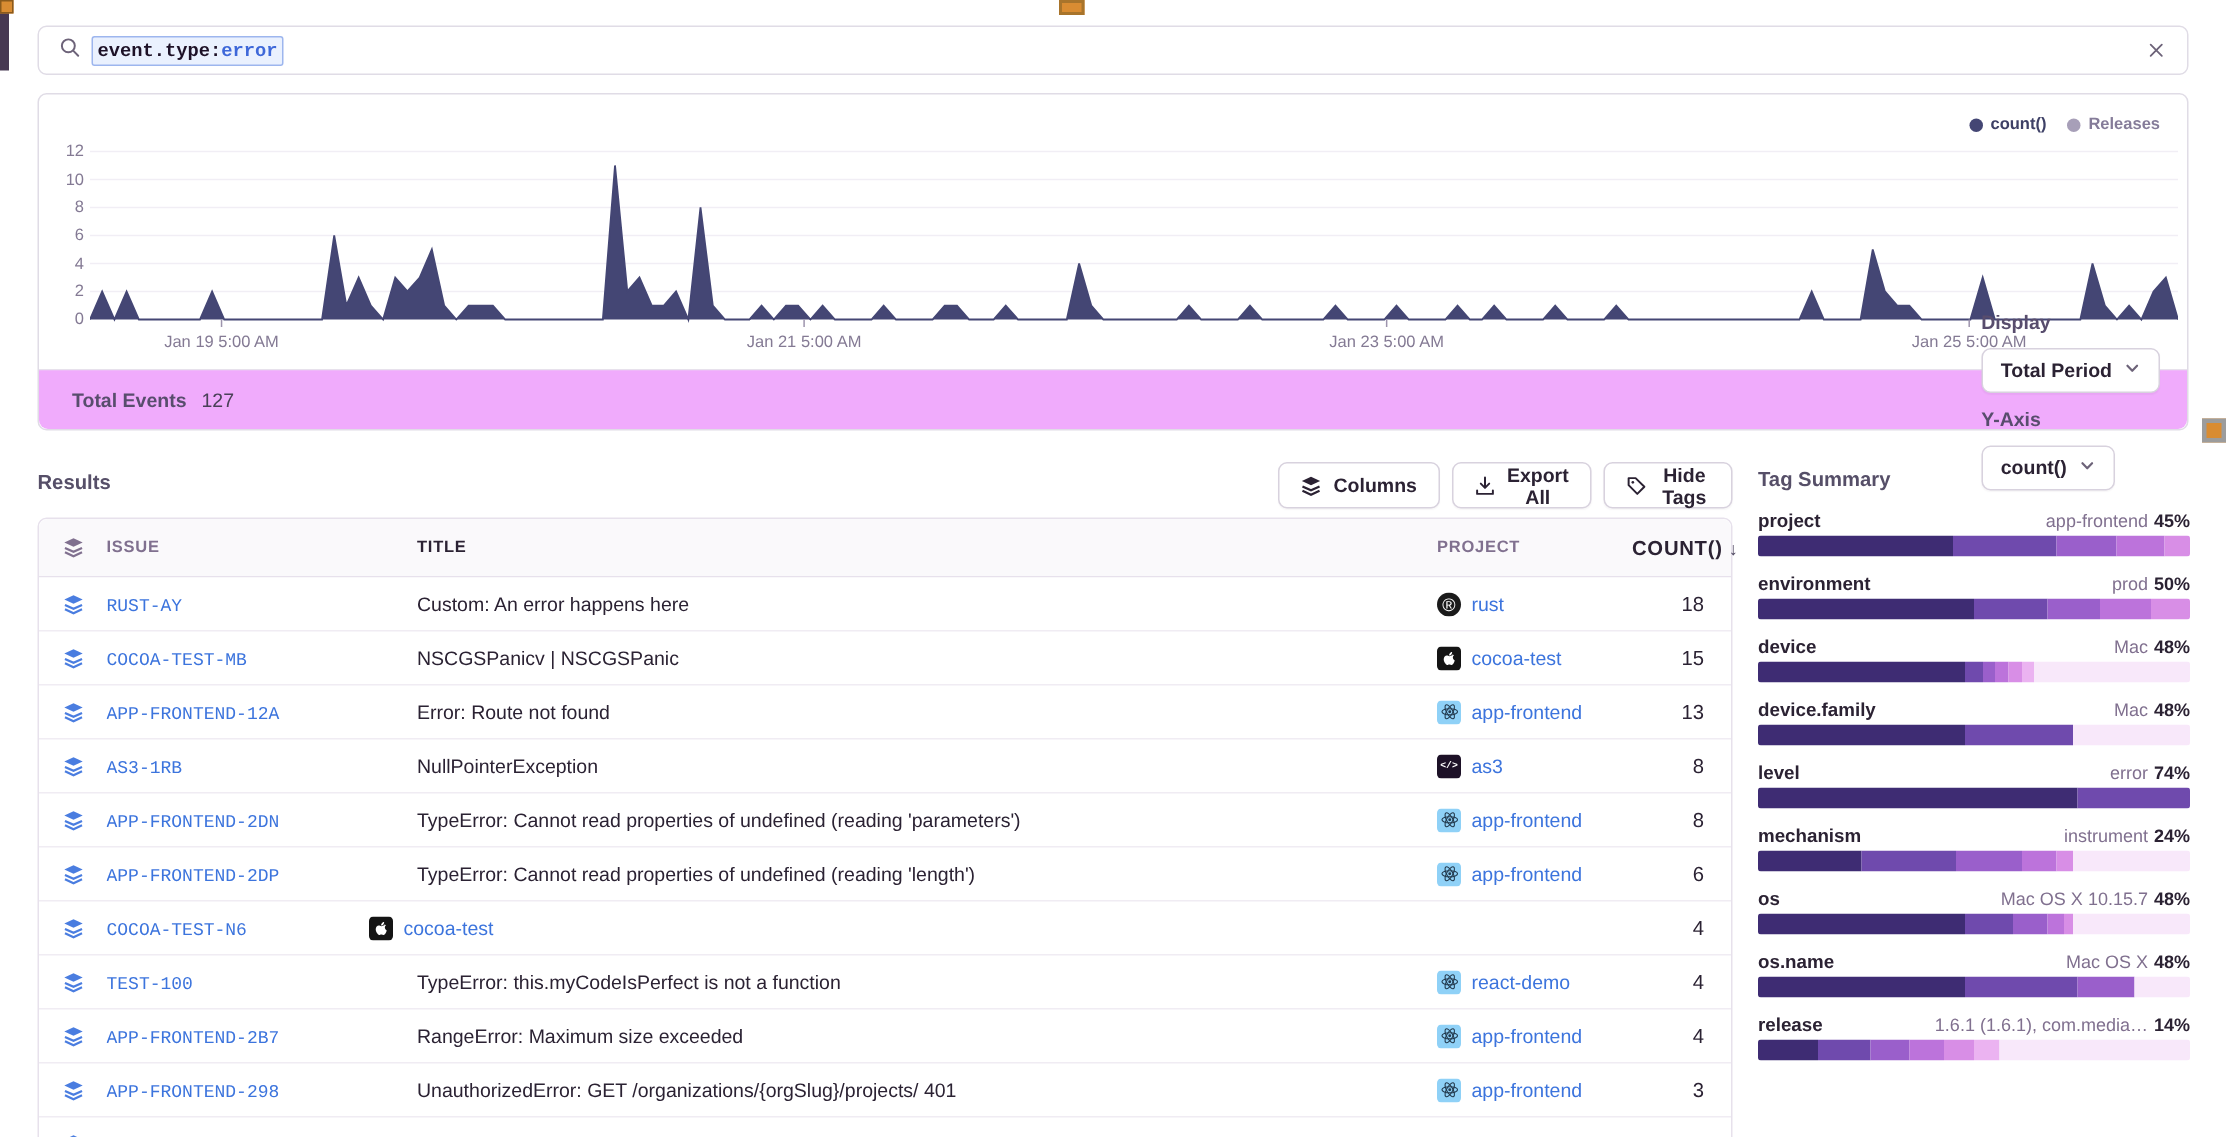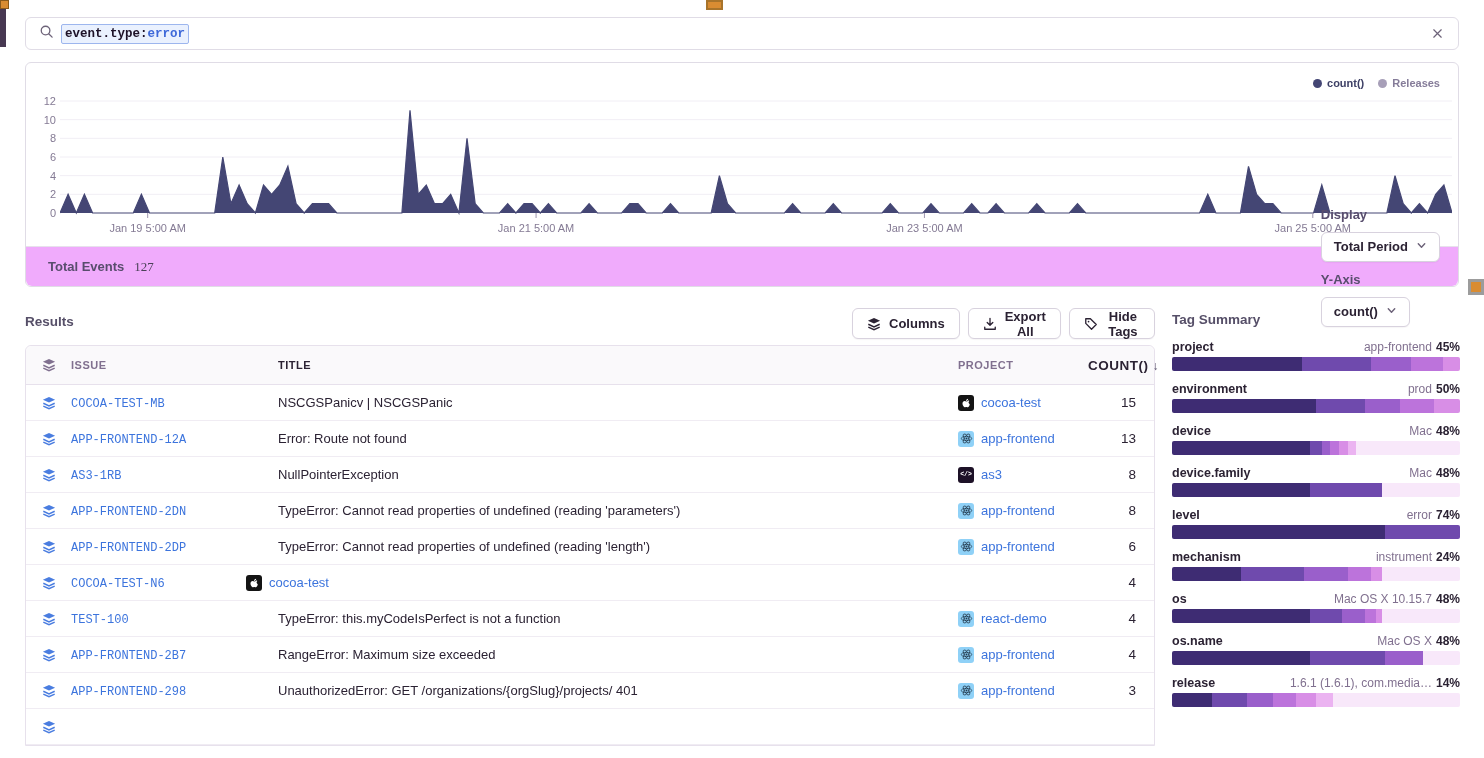--- a/index.html
+++ b/index.html
@@ -28,21 +28,21 @@
   #legend { position:absolute; top:14px; right:18px; display:flex; gap:14px; font-size:11px; }
   .legend-item { display:flex; align-items:center; gap:5px; font-weight:bold; }
   .legend-dot { width:9px; height:9px; border-radius:50%; }
   #plot-area { position:absolute; left:34px; top:30px; width:1392px; height:125px; }
   .ylabel { position:absolute; width:24px; text-align:right; font-size:11px; color:#847A94; }
   .xlabel { position:absolute; transform:translateX(-50%); font-size:11px; color:#847A94; white-space:nowrap; }
   #chart-footer { position:absolute; left:0; right:0; bottom:0; height:40px;
     border-top:1px solid #E7E1EC; background:#f0abfc; border-radius:0 0 6px 6px;
     display:flex; align-items:center; padding:0 18px 0 22px; }
   .footer-label { font-size:13px; font-weight:bold; color:#584D6D; }
-  #total-events-value { font-size:13px; color:#4A4158; margin-left:10px;font-family:Liberation Serif, serif; }
+  #total-events-value { font-size:13px; color:#4A4158; margin-left:10px; }
   #chart-footer .right { margin-left:auto; display:flex; align-items:flex-start; gap:10px;flex-direction:column; }
   .dd-button { display:inline-flex; align-items:center; gap:8px; height:30px; padding:0 12px;
     background:#fff; border:1px solid #D8D2DE; border-radius:6px; font-size:13px;
     font-weight:bold; color:#2B2233; cursor:pointer; box-shadow:0 1px 1px rgba(40,30,60,.04); }
 
   
   #results-heading { position:absolute; left:25px; top:314px; font-size:13.5px; font-weight:bold; color:#564F68;text-align:center; }
   #toolbar { position:absolute; top:308px; left:852px; width:303px; display:flex; gap:8px; justify-content:flex-end; }
   .toolbar-btn { display:inline-flex; align-items:center; gap:8px; height:31px; padding:0 14px;
     background:#fff; border:1px solid #D8D2DE; border-radius:6px; font-size:13px;
@@ -205,20 +205,36 @@
   </div>
   <div id="table-body">
       <div class="trow">
         <span class="col-icon">
           <svg viewBox="0 0 16 16" width="14" height="14">
             <path d="M8 1 L15 4.2 8 7.4 1 4.2 Z" fill="#4A7DE0"></path>
             <path d="M1.5 8.3 L8 11.3 14.5 8.3" fill="none" stroke="#4A7DE0" stroke-width="1.7"></path>
             <path d="M1.5 11.6 L8 14.6 14.5 11.6" fill="none" stroke="#4A7DE0" stroke-width="1.7"></path>
           </svg>
         </span>
+        <span class="col-issue"><a class="issue-link">RUST-AY</a></span>
+        <span class="col-title">Custom: An error happens here</span>
+        <span class="col-project">
+          <span class="badge badge-rust">®</span>
+          <a class="project-link">rust</a>
+        </span>
+        <span class="col-count">18</span>
+      </div>
+      <div class="trow">
+        <span class="col-icon">
+          <svg viewBox="0 0 16 16" width="14" height="14">
+            <path d="M8 1 L15 4.2 8 7.4 1 4.2 Z" fill="#4A7DE0"></path>
+            <path d="M1.5 8.3 L8 11.3 14.5 8.3" fill="none" stroke="#4A7DE0" stroke-width="1.7"></path>
+            <path d="M1.5 11.6 L8 14.6 14.5 11.6" fill="none" stroke="#4A7DE0" stroke-width="1.7"></path>
+          </svg>
+        </span>
         <span class="col-issue"><a class="issue-link">COCOA-TEST-MB</a></span>
         <span class="col-title">NSCGSPanicv | NSCGSPanic</span>
         <span class="col-project">
           <span class="badge badge-apple">
             <svg viewBox="0 0 16 16" width="12" height="12">
               <path fill="#ffffff" d="M8.8 3.4c.5-.6 1.3-1.1 2-1.1.1.8-.2 1.5-.7 2.1-.5.6-1.2 1-2 .9-.1-.7.3-1.4.7-1.9zM10.9 5.4c-1.1 0-1.6.6-2.4.6-.8 0-1.5-.6-2.5-.6-1.3 0-2.7 1.2-2.7 3.3 0 2.5 2 5 3.1 5 .7 0 .9-.4 1.9-.4s1.2.4 2 .4c1.2 0 2.7-2.6 2.7-4.2-1-.5-1.6-1.4-1.6-2.4 0-.8.4-1.4 1-1.9-.4-.5-1-.8-1.5-.8z"></path>
             </svg>
           </span>
           <a class="project-link">cocoa-test</a>
         </span>

